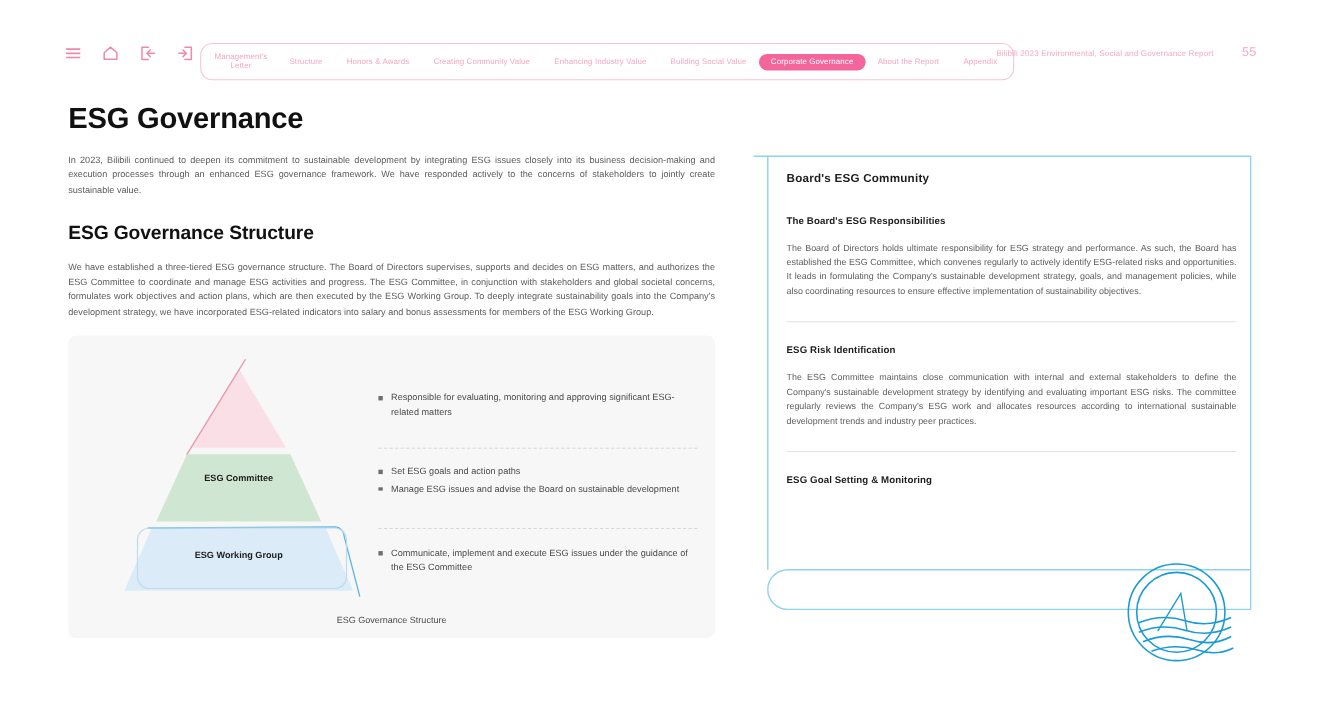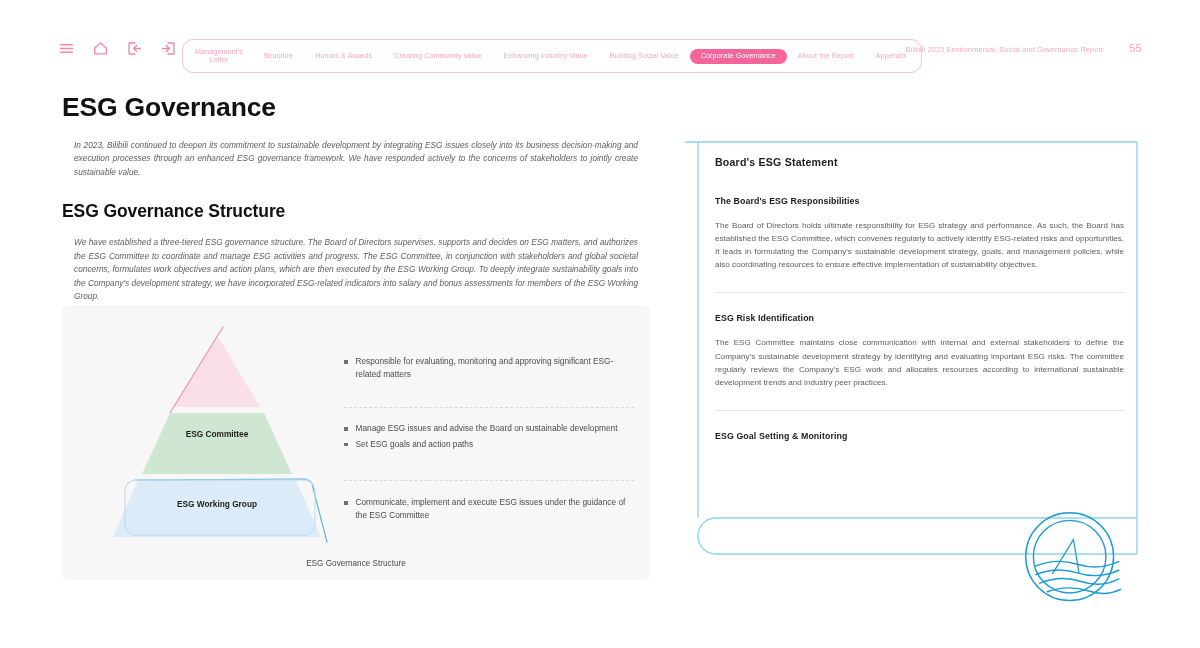--- a/index.html
+++ b/index.html
@@ -101,23 +101,22 @@
     font-size: 26.5px;
     font-weight: bold;
     color: #111111;
     margin: 0 0 16px 0;
     letter-spacing: -0.2px;
   }
   p.body-text {
     font-size: 8.3px;
     line-height: 1.62;
     color: #5d5d5d;
-    margin: 12px;
+    margin: 0;
     text-align: justify;
-    font-style: italic;
   }
   h2.sec-title {
     font-size: 17.5px;
     font-weight: bold;
     color: #111111;
     margin: 22px 0 14px 0;
     letter-spacing: -0.1px;
   }
 
   
@@ -339,25 +338,25 @@
     <div class="bgroup g1">
       <div class="brow">
         <span class="bsq"></span>
         <span class="btext">Responsible for evaluating, monitoring and approving significant ESG-related matters</span>
       </div>
     </div>
     <div class="bdivider"></div>
     <div class="bgroup g2">
       <div class="brow">
         <span class="bsq"></span>
-        <span class="btext">Manage ESG issues and advise the Board on sustainable development</span>
+        <span class="btext">Set ESG goals and action paths</span>
       </div>
       <div class="brow">
         <span class="bsq"></span>
-        <span class="btext">Set ESG goals and action paths</span>
+        <span class="btext">Manage ESG issues and advise the Board on sustainable development</span>
       </div>
     </div>
     <div class="bdivider"></div>
     <div class="bgroup g3">
       <div class="brow">
         <span class="bsq"></span>
         <span class="btext">Communicate, implement and execute ESG issues under the guidance of the ESG Committee</span>
       </div>
     </div>
   </div>
@@ -367,21 +366,21 @@
 
 <div class="right-panel">
   <div class="panel-frame">
     <svg viewBox="0 0 454 440" preserveAspectRatio="none">
       <path d="M1 1 L453 1 L453 413 L32 413 a18 18 0 0 1 0 -36 L453 377" fill="none" stroke="#8fd3ef" stroke-width="1.3" stroke-linejoin="round"></path>
       <line x1="14" y1="1" x2="14" y2="377" stroke="#8fd3ef" stroke-width="1.3"></line>
     </svg>
   </div>
 
   <div class="panel-inner">
-    <h3 class="panel-title">Board's ESG Statement</h3>
+    <h3 class="panel-title">Board's ESG Community</h3>
 
     <h4 class="block-title">The Board's ESG Responsibilities</h4>
     <p class="panel-text">The Board of Directors holds ultimate responsibility for ESG strategy and performance. As such, the Board has established the ESG Committee, which convenes regularly to actively identify ESG-related risks and opportunities. It leads in formulating the Company's sustainable development strategy, goals, and management policies, while also coordinating resources to ensure effective implementation of sustainability objectives.</p>
 
     <div class="panel-divider"></div>
 
     <h4 class="block-title">ESG Risk Identification</h4>
     <p class="panel-text">The ESG Committee maintains close communication with internal and external stakeholders to define the Company's sustainable development strategy by identifying and evaluating important ESG risks. The committee regularly reviews the Company's ESG work and allocates resources according to international sustainable development trends and industry peer practices.</p>
 
     <div class="panel-divider"></div>

